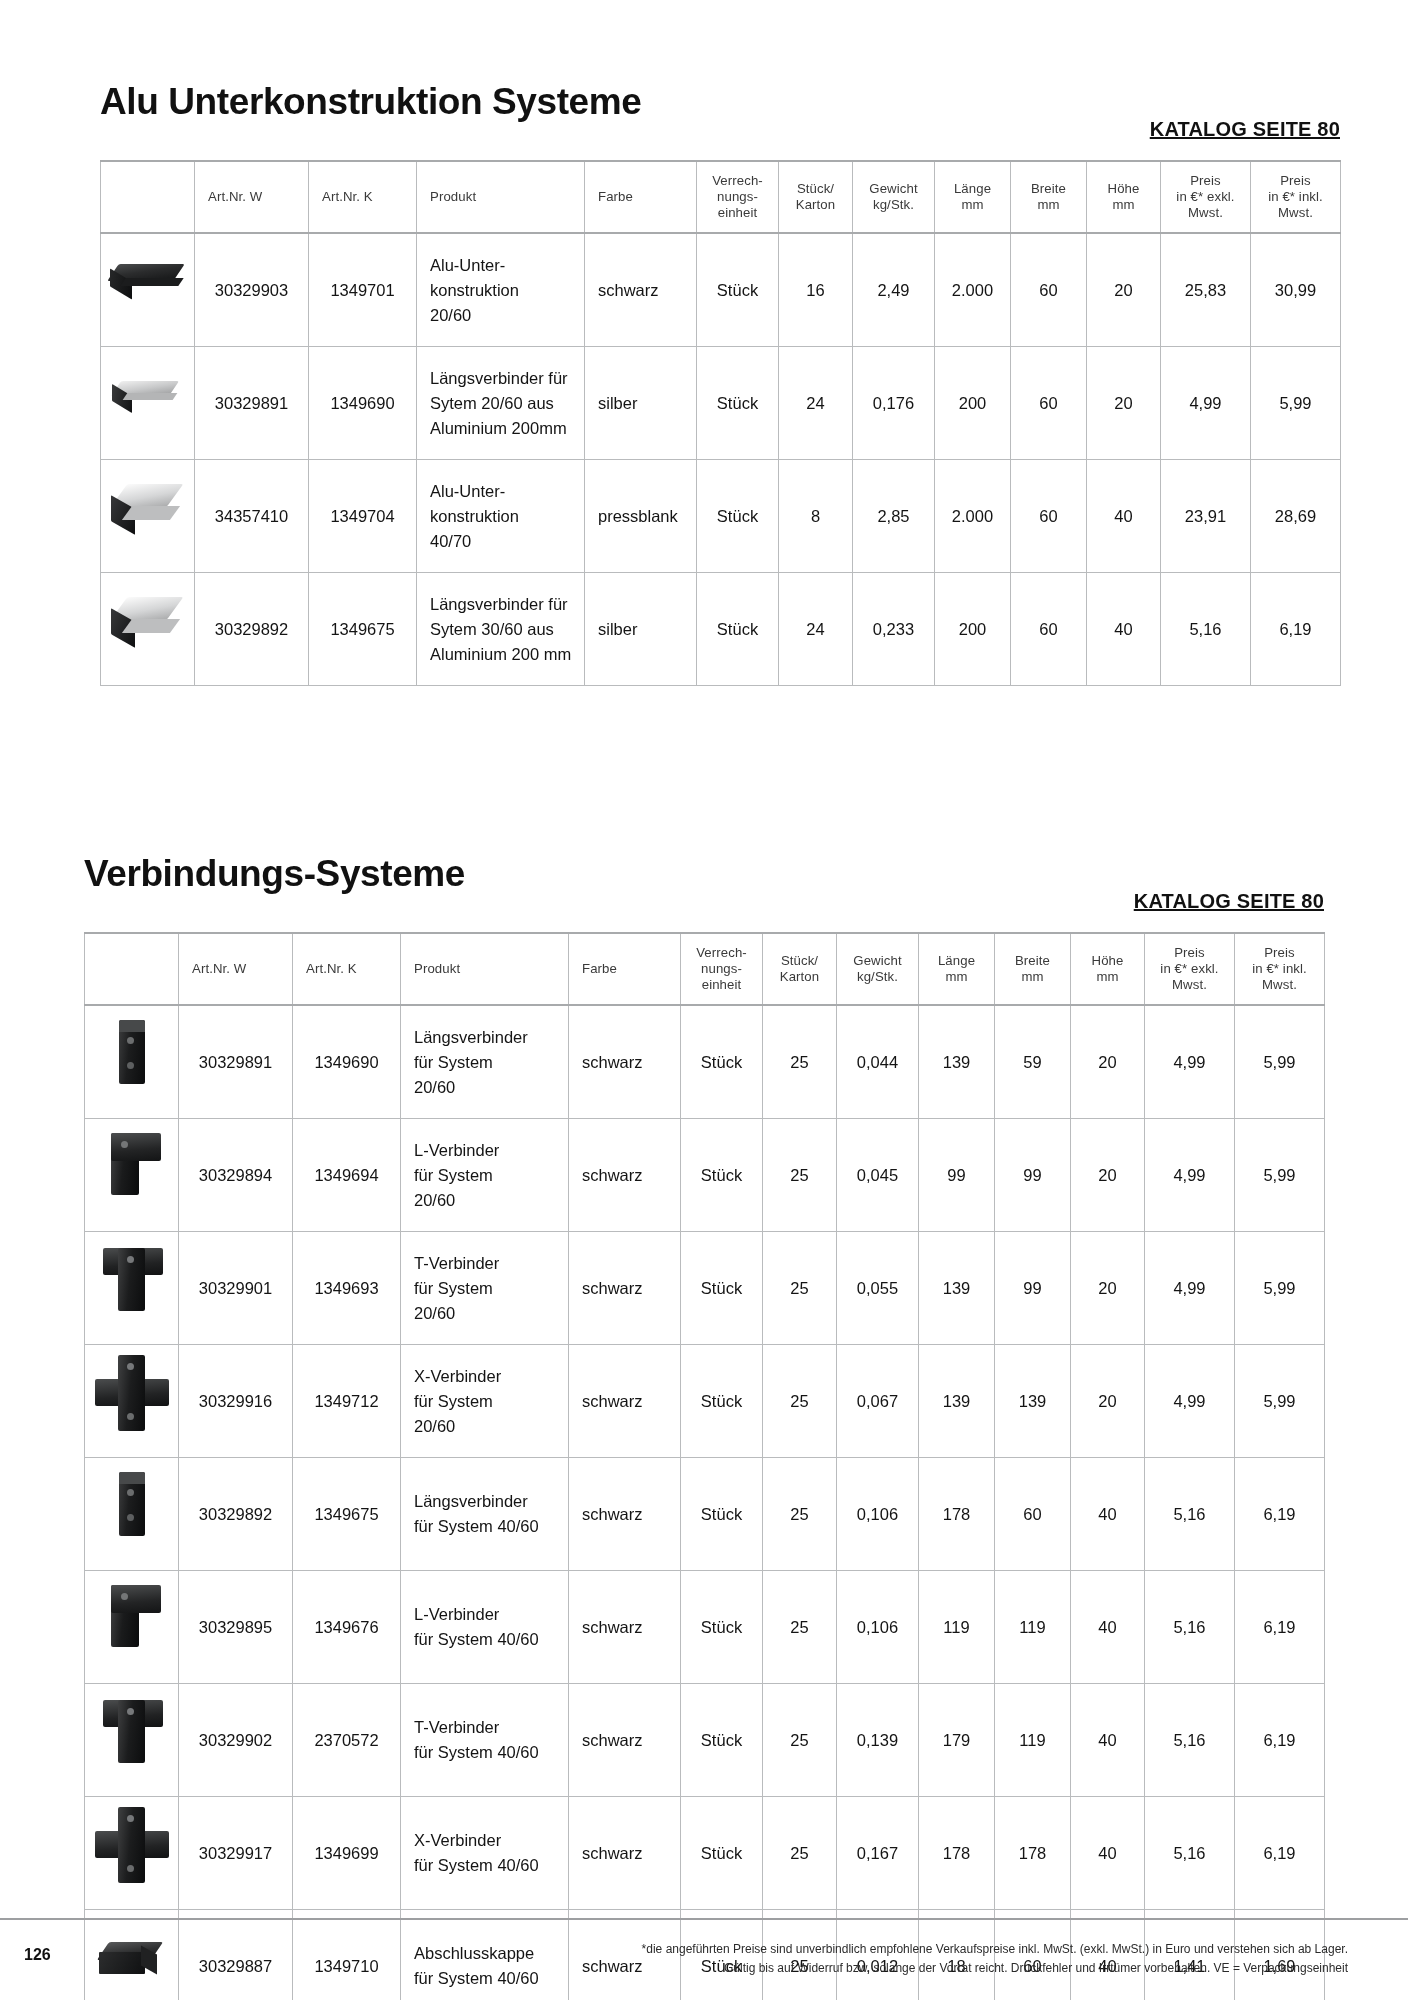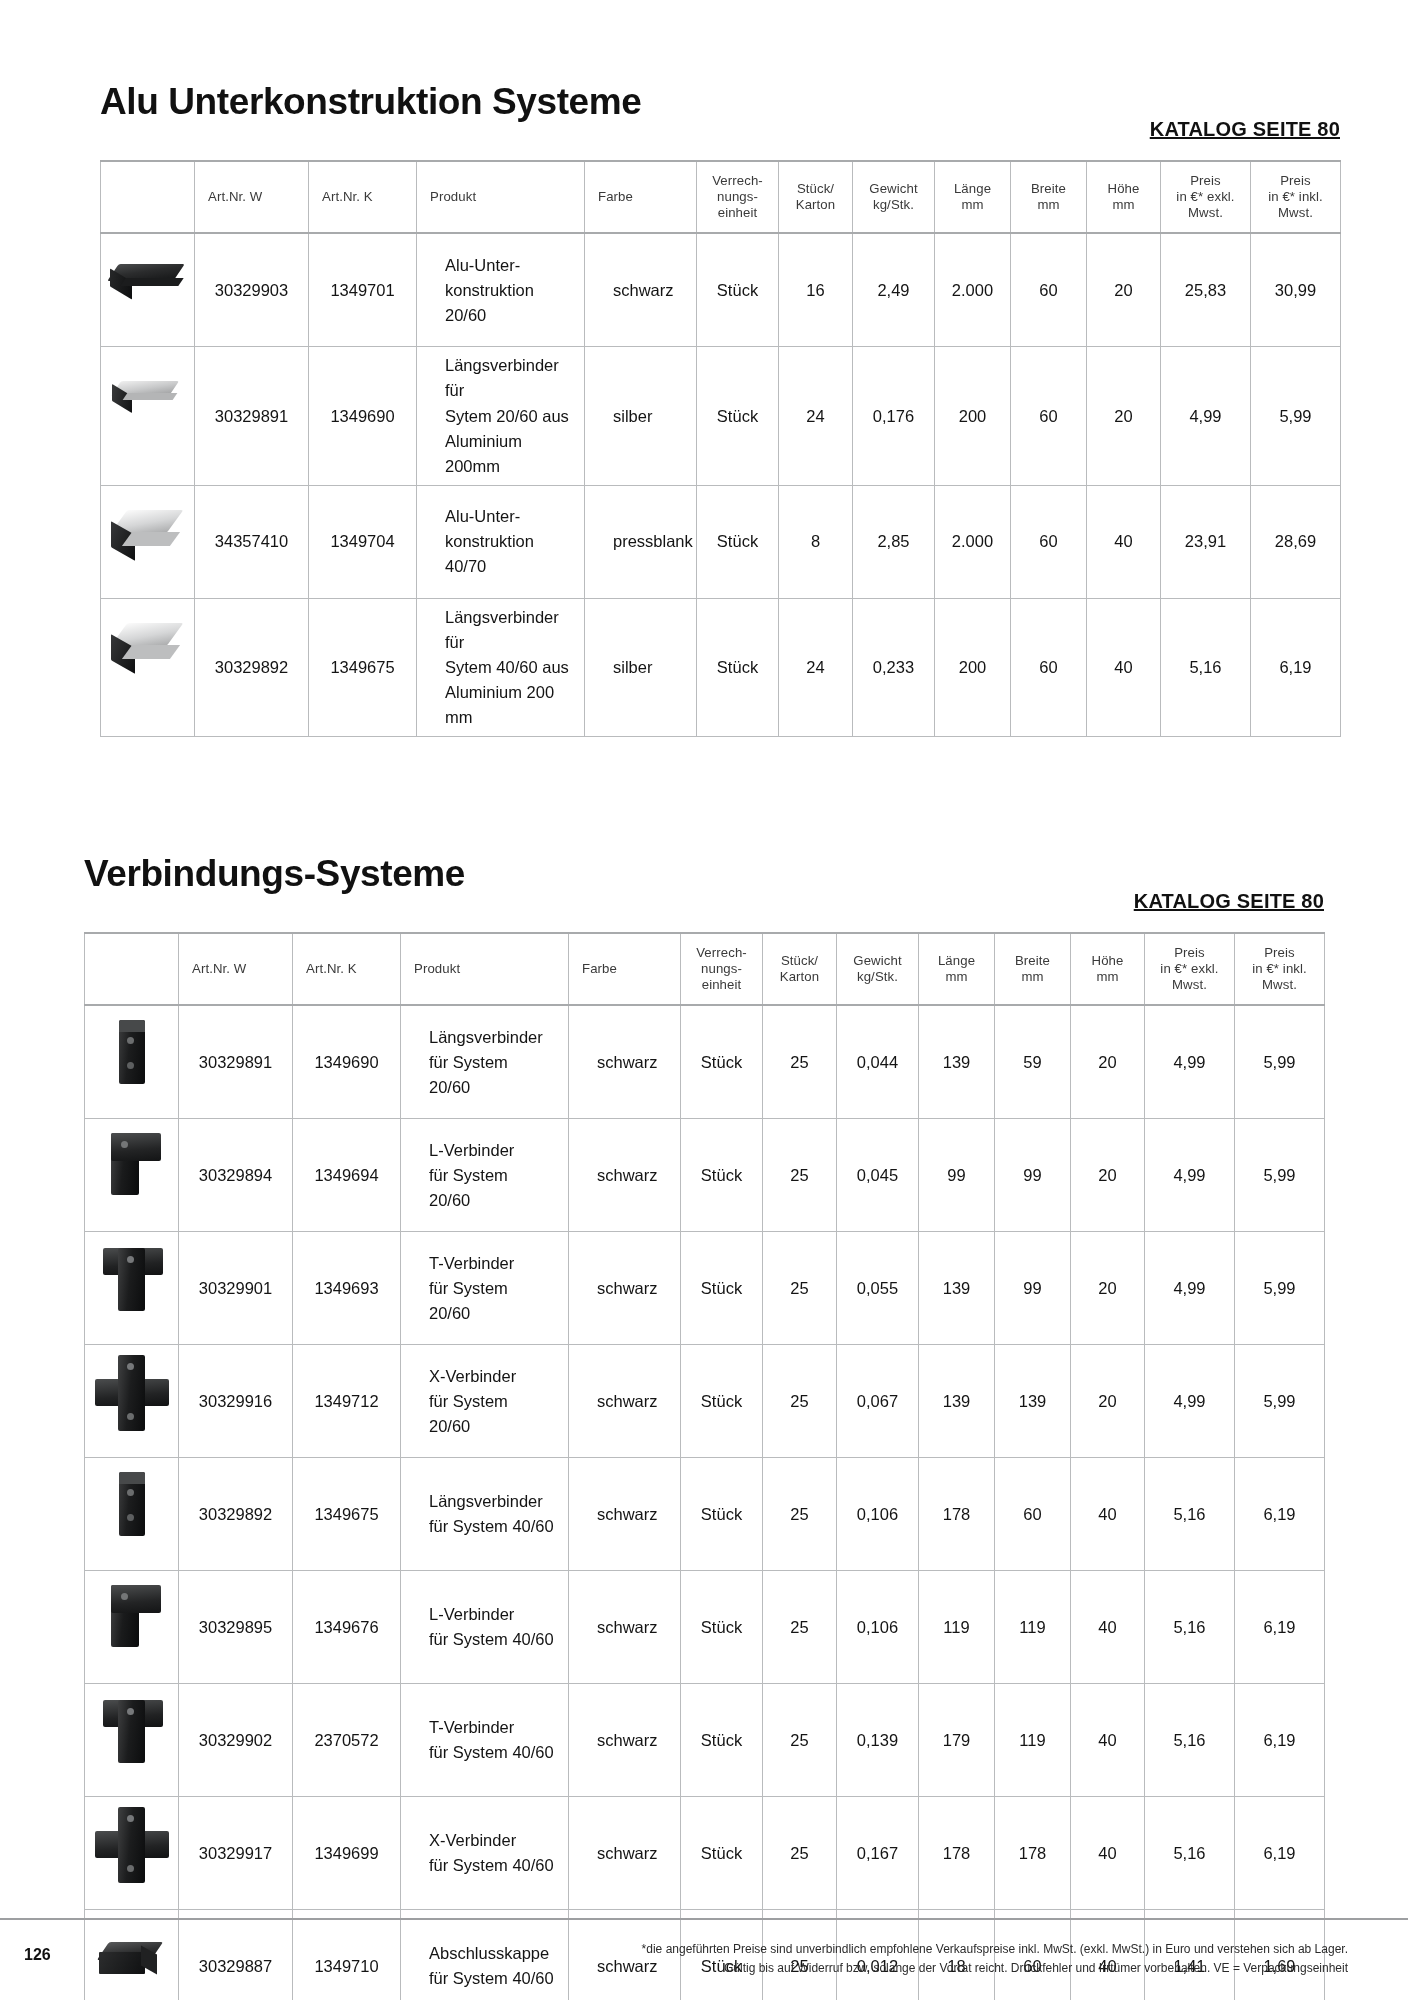--- a/index.html
+++ b/index.html
@@ -90,21 +90,21 @@
   table.catalog tbody td {
     font-size: 16.5px;
     line-height: 1.52;
     color: #141414;
     height: 100px;
     text-align: center;
     padding: 6px 4px;
   }
   table.catalog tbody td.c-left {
     text-align: left;
-    padding-left: 28px;
+    padding-left: 13px;
   }
   table.catalog tbody tr td:first-child {
     padding: 0;
   }
 
   
   col.c-img   { width: 94px;  }
   col.c-artw  { width: 114px; }
   col.c-artk  { width: 108px; }
   col.c-prod  { width: 168px; }
@@ -463,21 +463,21 @@
               <div class="thumb pf-box-sil">
                 <i class="top"></i>
                 <i class="face"></i>
                 <i class="side"></i>
               </div>
             </td>
             <td>30329892</td>
             <td>1349675</td>
             <td class="c-left">
               <div>Längsverbinder für</div>
-              <div>Sytem 40/60 aus</div>
+              <div>Sytem 30/60 aus</div>
               <div>Aluminium 200 mm</div>
             </td>
             <td class="c-left">silber</td>
             <td>Stück</td>
             <td>24</td>
             <td>0,233</td>
             <td>200</td>
             <td>60</td>
             <td>40</td>
             <td>5,16</td>

